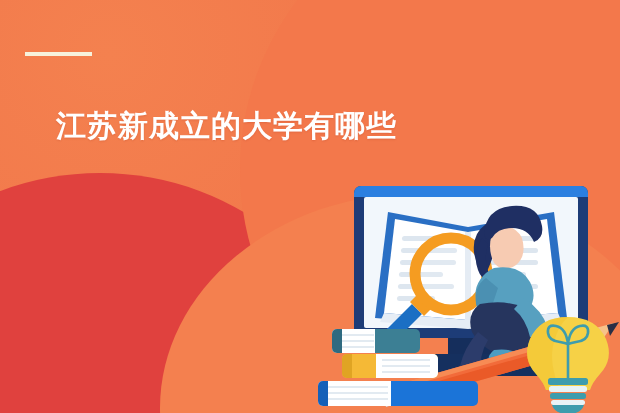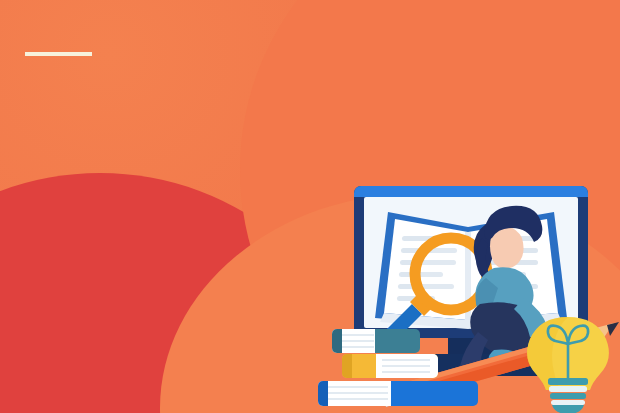--- a/index.html
+++ b/index.html
@@ -111,20 +111,21 @@
 <div id="cover">
 
   <div class="bg-base"></div>
   <div class="blob-left"></div>
   <div class="blob-red"></div>
   <div class="blob-right"></div>
   <div class="blob-bottom"></div>
 
   <div class="accent-rule"></div>
 
+  <h1 class="headline">江苏新成立的大学有哪些</h1>
 
   <div class="illustration">
     <svg viewBox="0 0 302 227" xmlns="http://www.w3.org/2000/svg">
 
       <g>
         <rect x="36" y="0" width="234" height="152" rx="7" fill="#1D3C77"></rect>
 
         <path d="M43 0 H263 a7 7 0 0 1 7 7 v4 H36 V7 a7 7 0 0 1 7 -7 z" fill="#2B7FE0"></path>
 
         <rect x="46" y="11" width="214" height="131" rx="2" fill="#F2F7FC"></rect>

